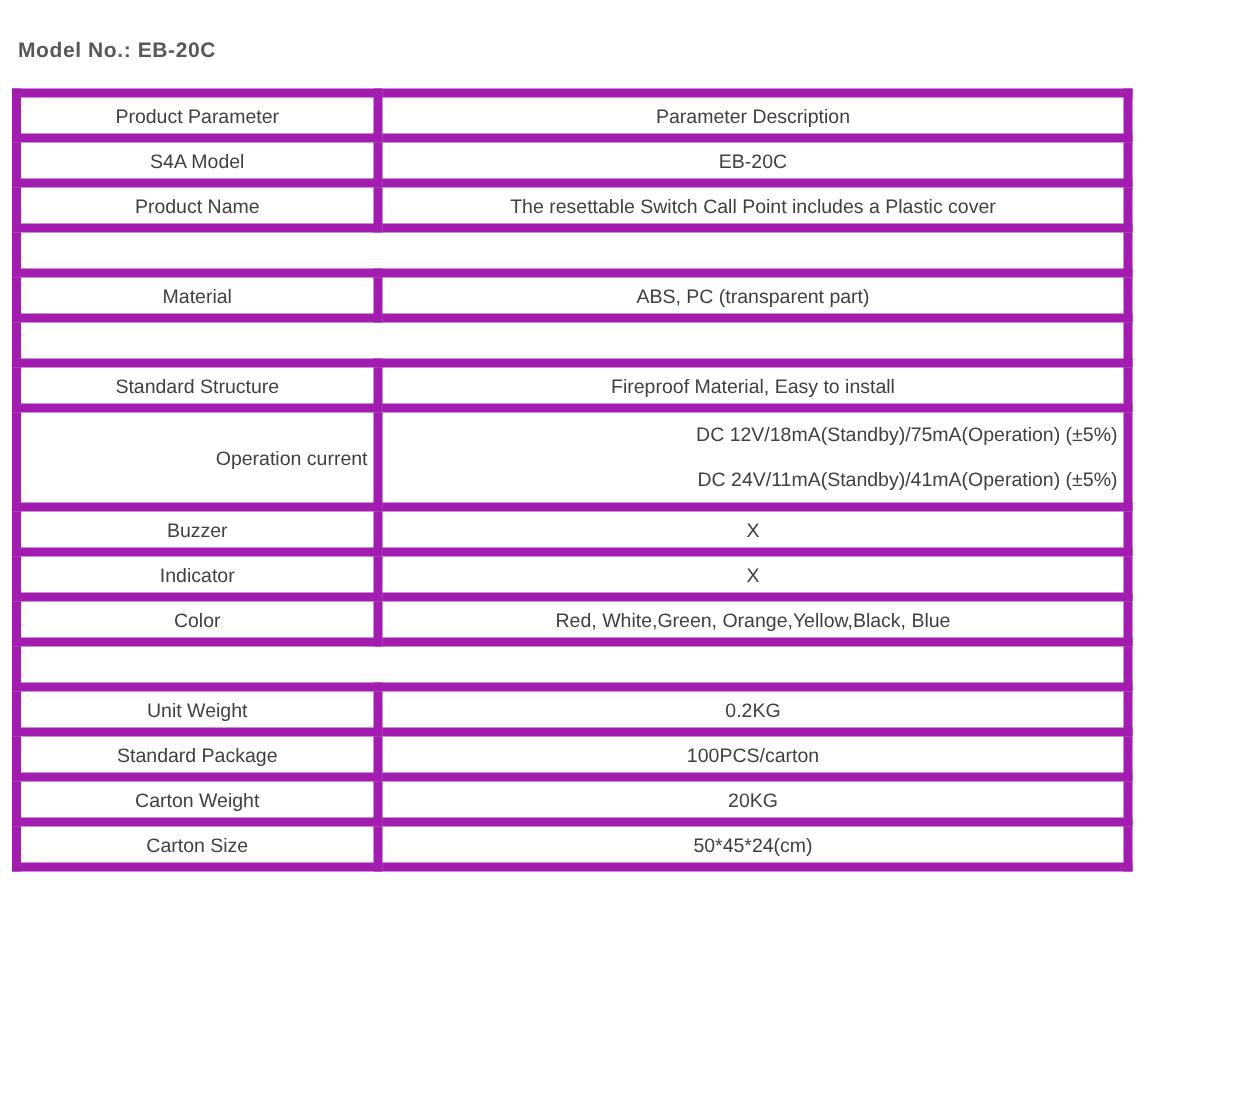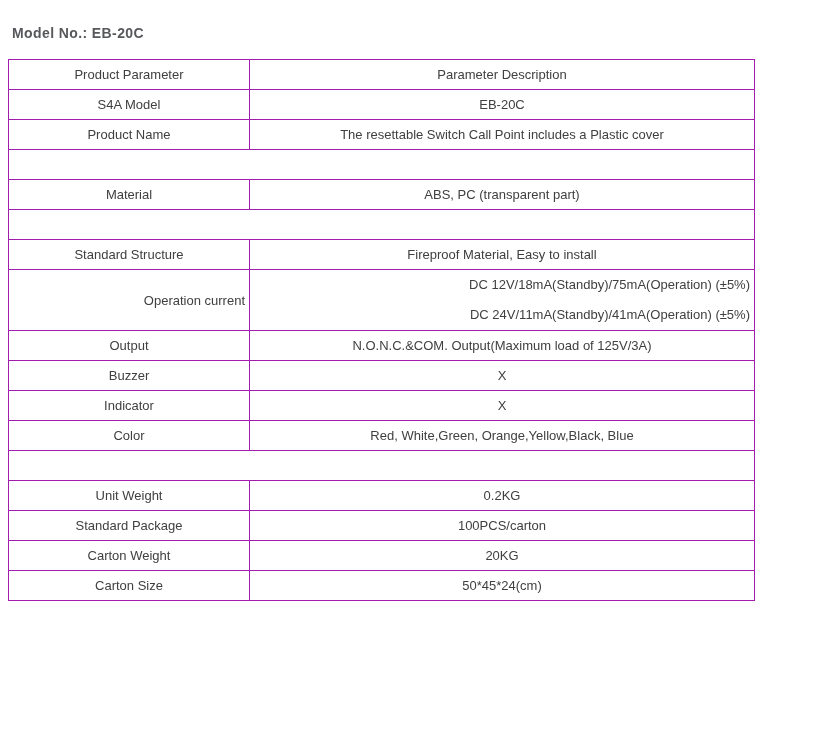--- a/index.html
+++ b/index.html
@@ -24,21 +24,21 @@
   }
   table.spec-table {
     position: absolute;
     left: 8px;
     top: 59px;
     width: 747px;
     border-collapse: collapse;
     table-layout: fixed;
   }
   table.spec-table td {
-    border: 1px solid #a21caf;
+    border: 6px solid #a21caf;
     height: 30px;
     padding: 0 4px;
     text-align: center;
     vertical-align: middle;
     font-size: 13px;
     color: #404040;
     overflow: hidden;
     white-space: nowrap;
   }
   td.param-cell { width: 241px; }
@@ -83,24 +83,20 @@
         <td class="desc-cell">Fireproof Material, Easy to install</td>
       </tr>
       <tr class="double-row">
         <td class="param-cell">Operation current</td>
         <td class="desc-cell">
           <div class="desc-line">DC 12V/18mA(Standby)/75mA(Operation) (±5%)</div>
           <div class="desc-line">DC 24V/11mA(Standby)/41mA(Operation) (±5%)</div>
         </td>
       </tr>
       <tr>
-        <td class="param-cell">Output</td>
-        <td class="desc-cell">N.O.N.C.&amp;COM. Output(Maximum load of 125V/3A)</td>
-      </tr>
-      <tr>
         <td class="param-cell">Buzzer</td>
         <td class="desc-cell">X</td>
       </tr>
       <tr>
         <td class="param-cell">Indicator</td>
         <td class="desc-cell">X</td>
       </tr>
       <tr>
         <td class="param-cell">Color</td>
         <td class="desc-cell">Red, White,Green, Orange,Yellow,Black, Blue</td>

